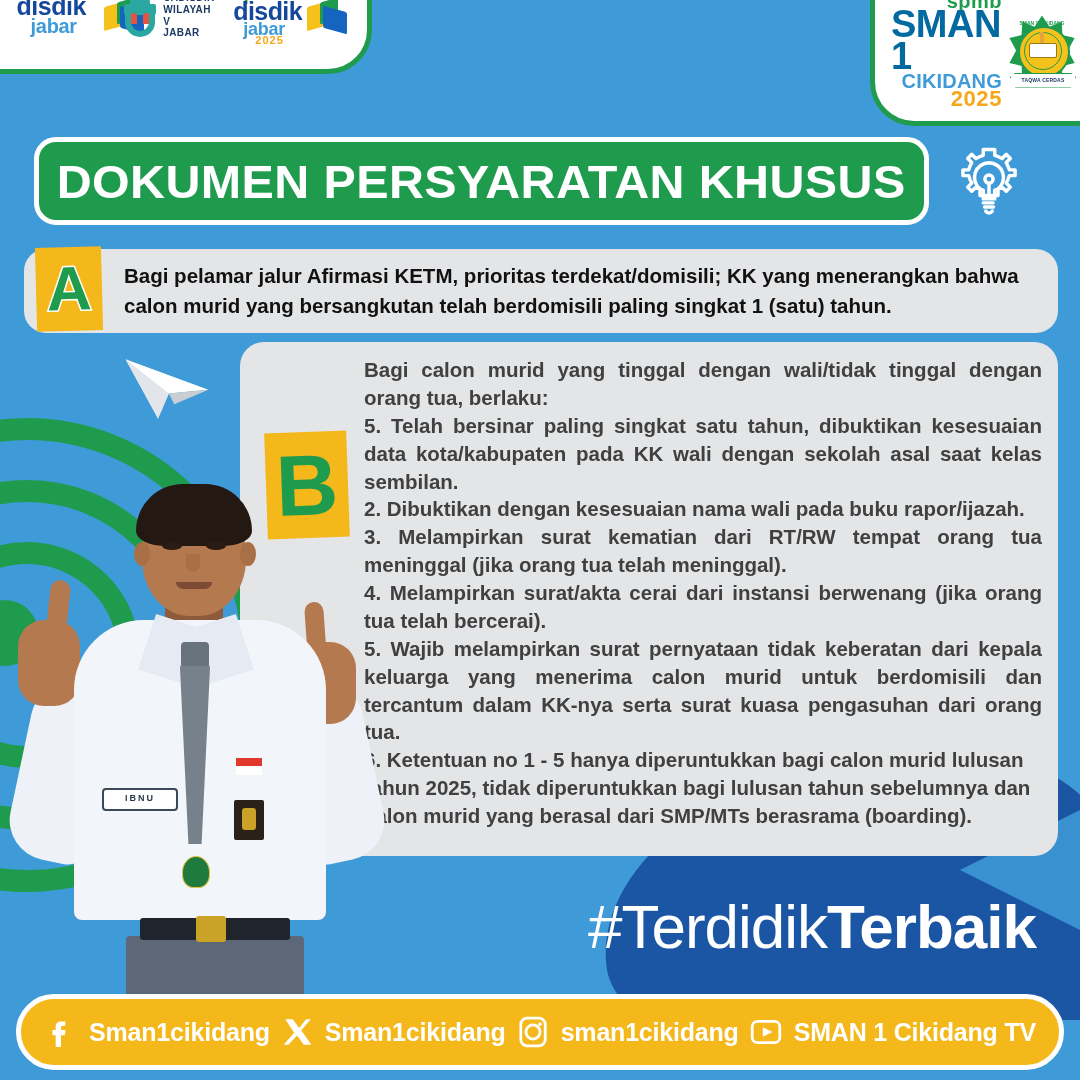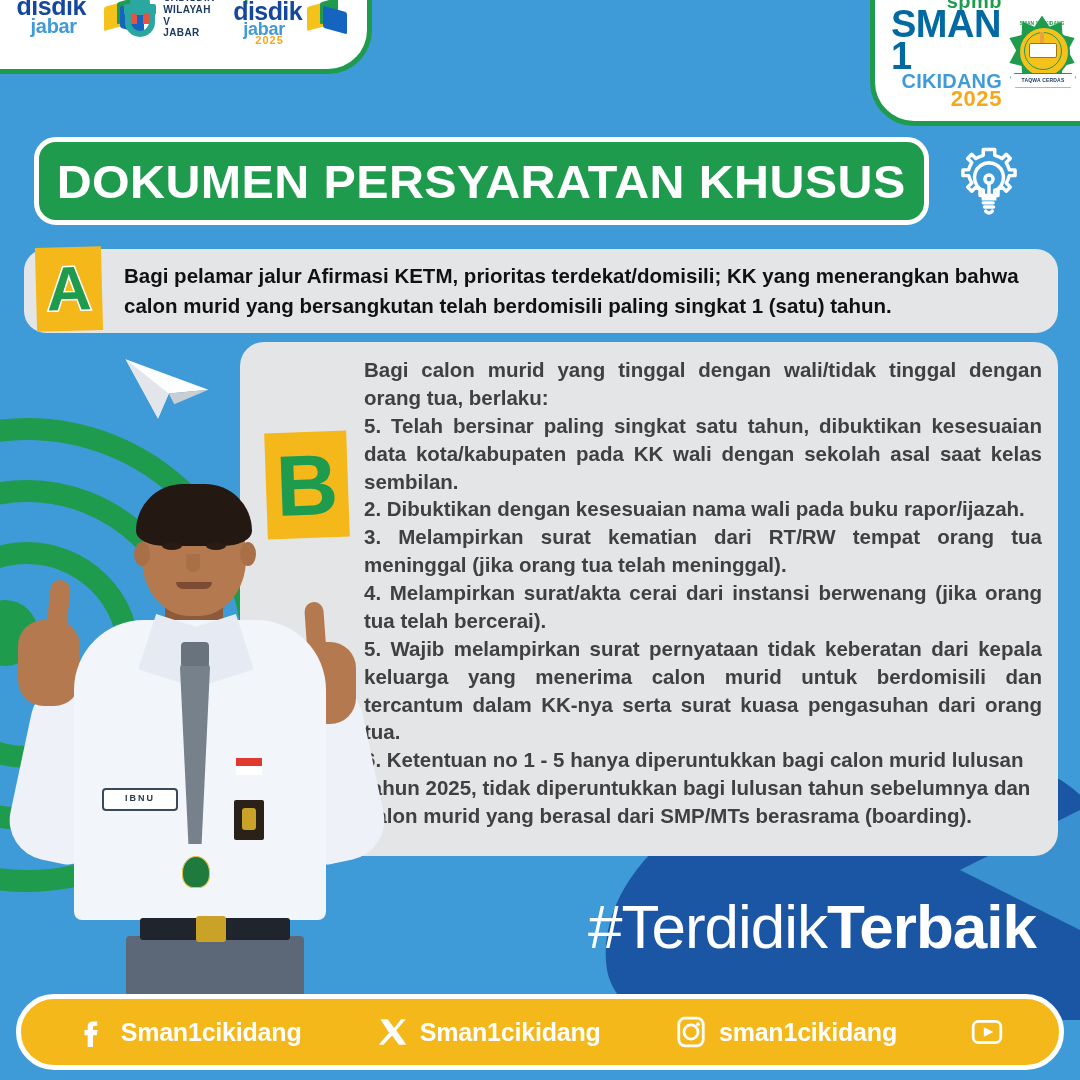--- a/index.html
+++ b/index.html
@@ -386,16 +386,17 @@
         <circle cx="22.6" cy="8.6" r="1.7" fill="#ffffff"></circle>
       </svg>
       <span class="lbl">sman1cikidang</span>
     </div>
 
     <div class="social">
       <svg class="sicon" viewBox="0 0 32 32">
         <rect x="3" y="6" width="26" height="20" rx="5" fill="none" stroke="#ffffff" stroke-width="2.6"></rect>
         <polygon points="13,11.5 22,16 13,20.5" fill="#ffffff"></polygon>
       </svg>
+      <span class="lbl">SMAN 1 Cikidang TV</span>
     </div>
   </div>
 
 </div>
 
 </body></html>

